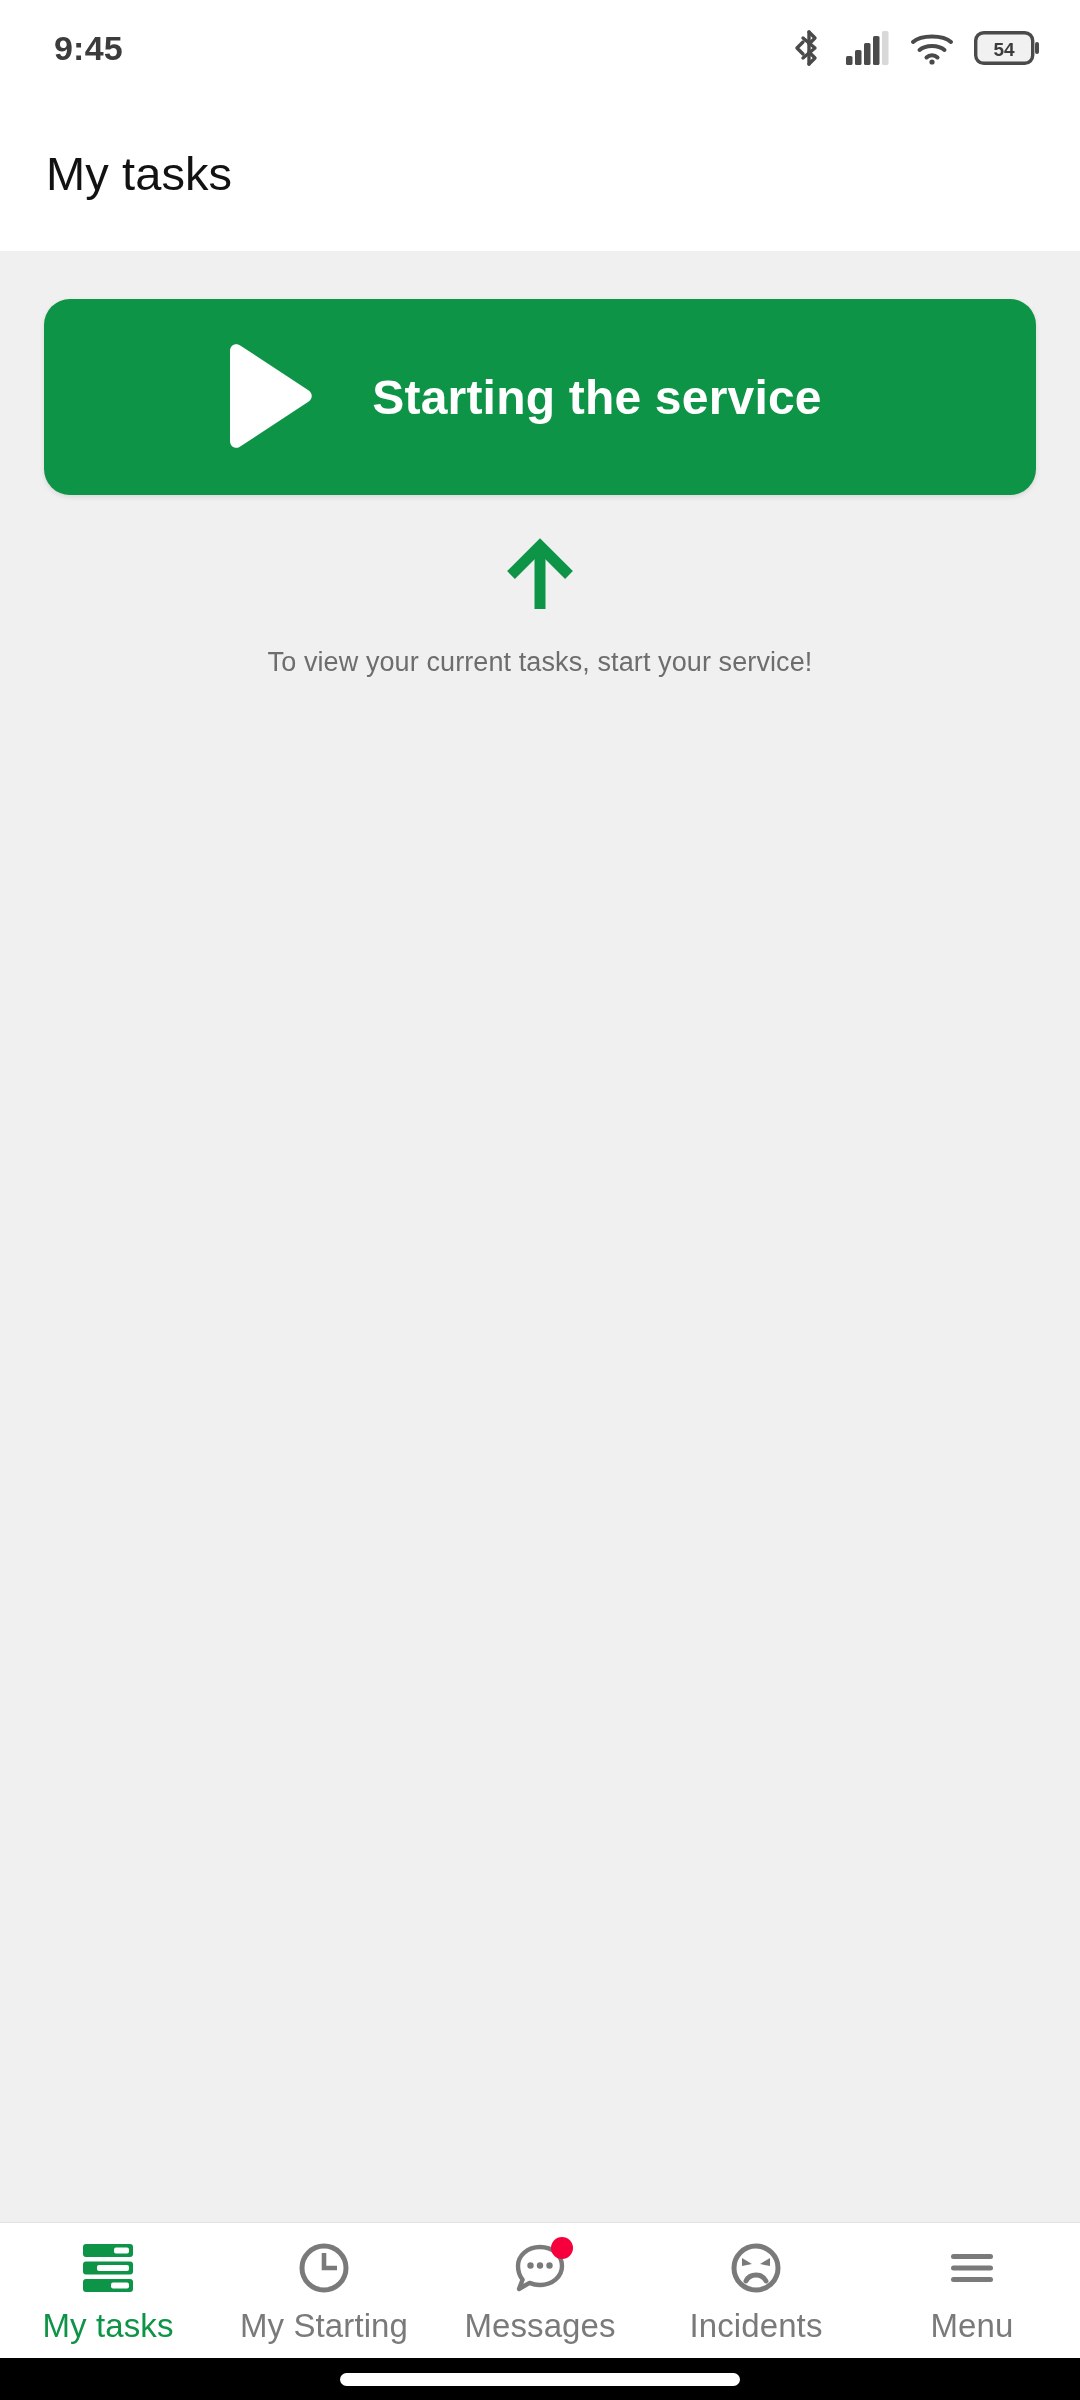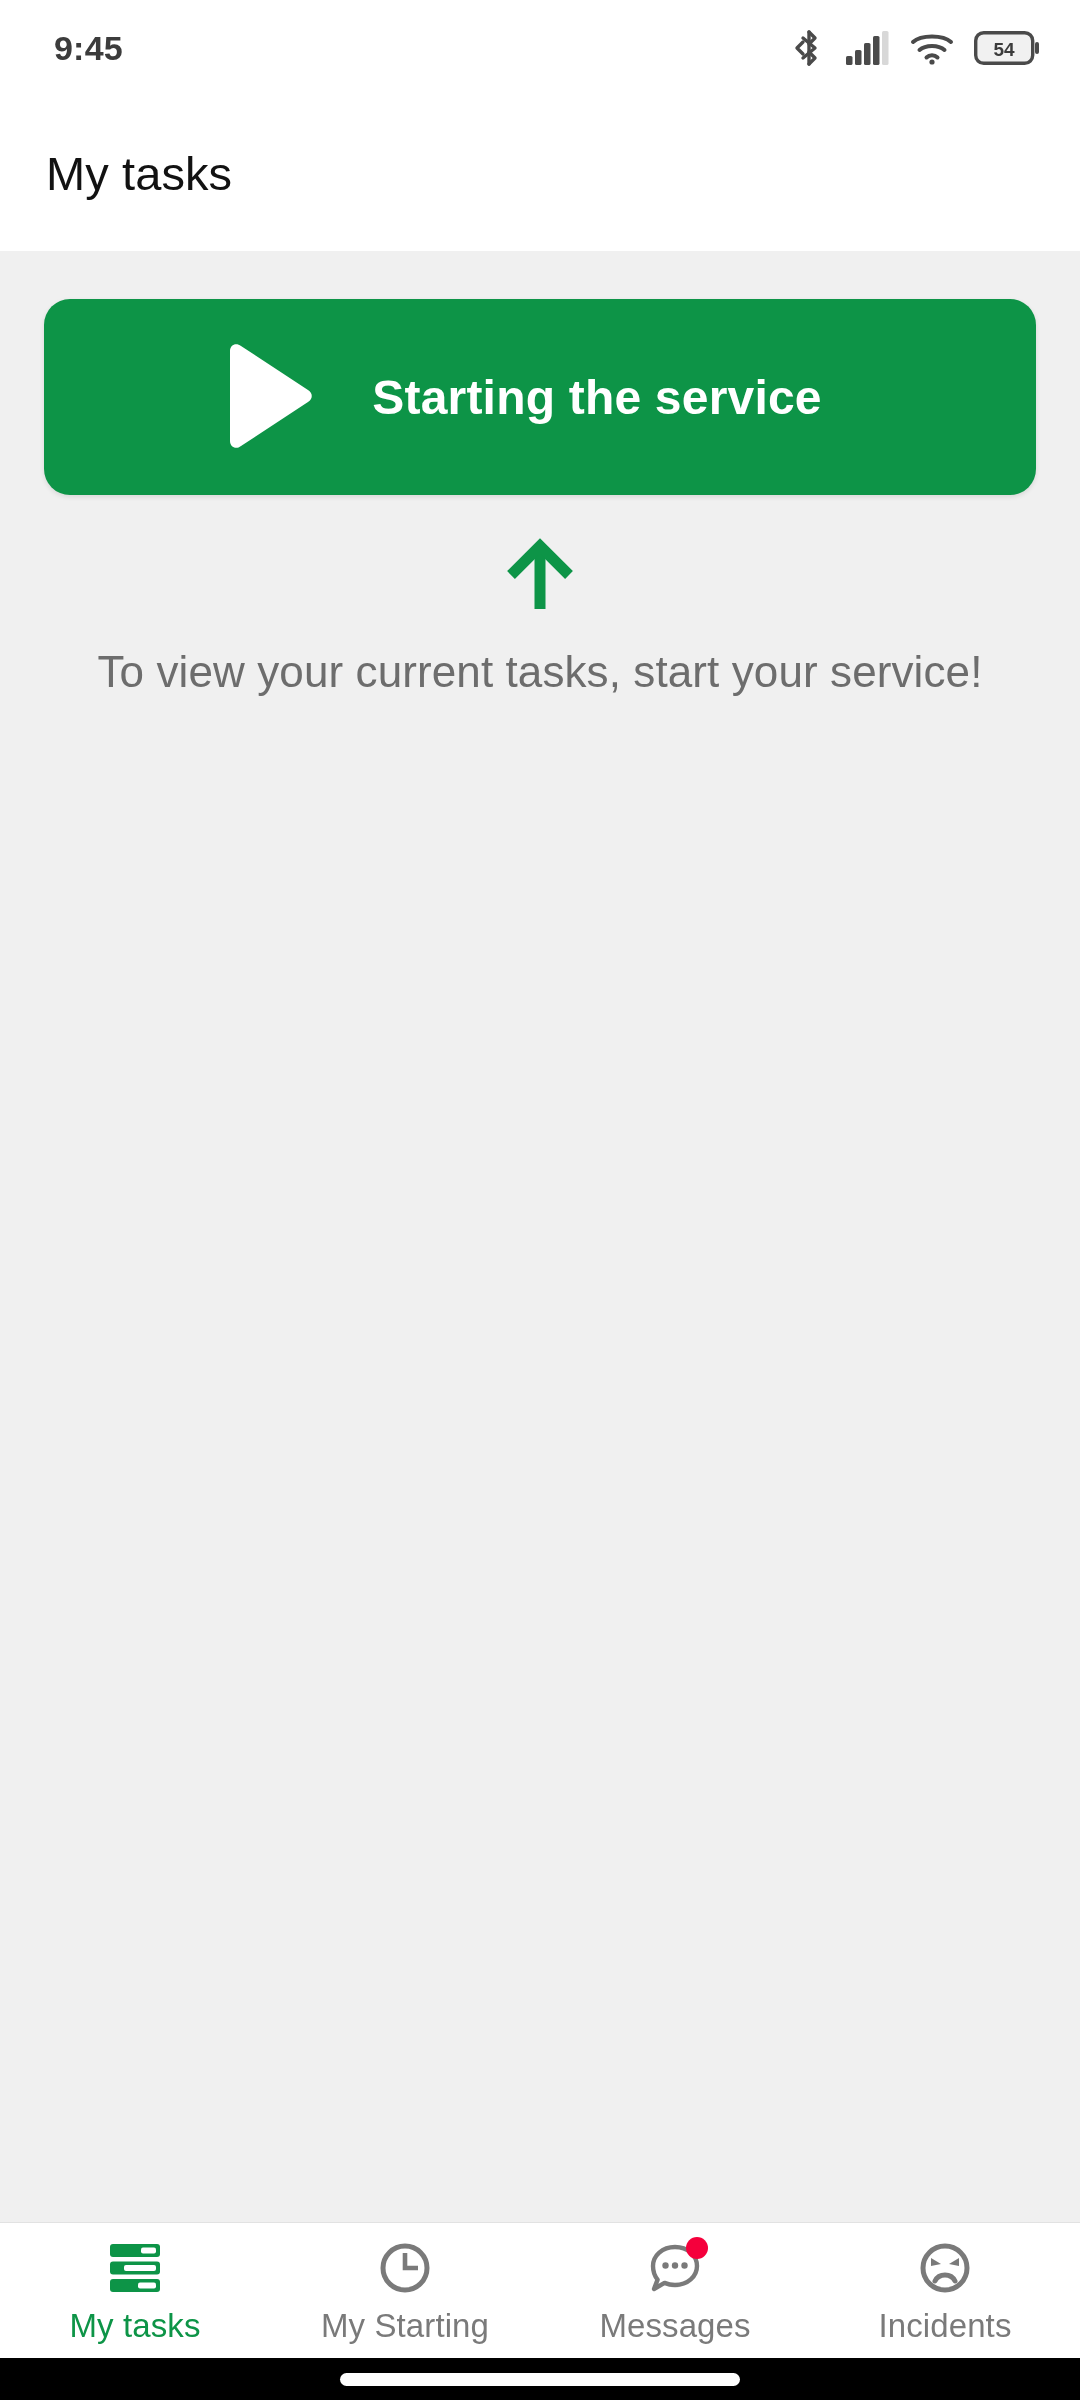--- a/index.html
+++ b/index.html
@@ -94,21 +94,21 @@
   .up-arrow-wrap {
     margin-top: 38px;
     height: 86px;
     display: flex;
     align-items: center;
     justify-content: center;
   }
 
   .hint-text {
     margin-top: 28px;
-    font-size: 44px;
+    font-size: 27px;
     color: #6d6d6d;
     text-align: center;
     letter-spacing: 0.1px;
   }
 
   
   .bottom-nav {
     flex: 0 0 136px;
     background: #ffffff;
     border-top: 1px solid #e2e2e2;
@@ -289,20 +289,30 @@
         <svg width="56" height="56" viewBox="0 0 56 56">
           <circle cx="28" cy="28" r="22" fill="none" stroke="#7a7a7a" stroke-width="5"></circle>
           <path d="M14 18 L24 24 L14 26 Z" fill="#7a7a7a"></path>
           <path d="M42 18 L32 24 L42 26 Z" fill="#7a7a7a"></path>
           <path d="M18 41 C22 33, 34 33, 38 41" fill="none" stroke="#7a7a7a" stroke-width="5" stroke-linecap="round"></path>
         </svg>
       </span>
       <span class="nav-label">Incidents</span>
     </button>
 
+    <button class="nav-item">
+      <span class="nav-icon">
+        <svg width="54" height="40" viewBox="0 0 54 40">
+          <rect x="6" y="6" width="42" height="5" rx="2.5" fill="#7a7a7a"></rect>
+          <rect x="6" y="17.5" width="42" height="5" rx="2.5" fill="#7a7a7a"></rect>
+          <rect x="6" y="29" width="42" height="5" rx="2.5" fill="#7a7a7a"></rect>
+        </svg>
+      </span>
+      <span class="nav-label">Menu</span>
+    </button>
 
   </nav>
 
   <div class="gesture-bar">
     <div class="gesture-pill"></div>
   </div>
 
 </div>
 
 </body></html>

